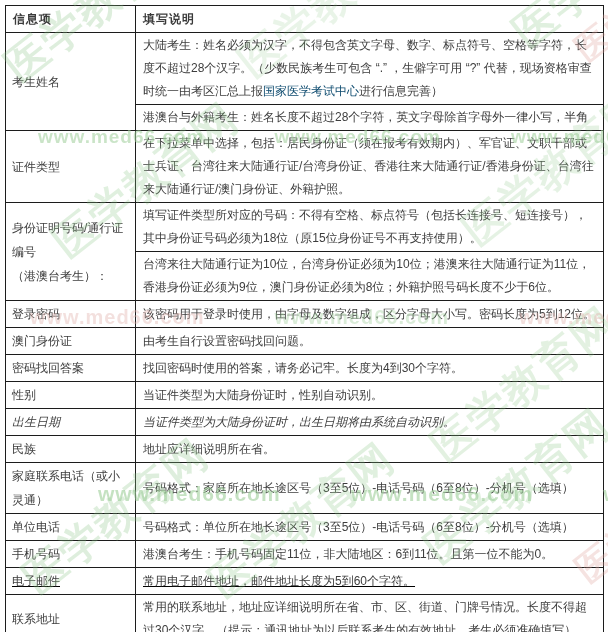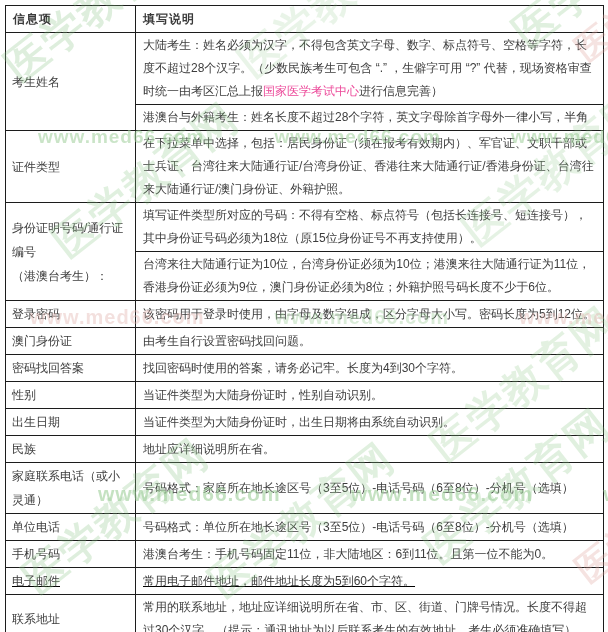--- a/index.html
+++ b/index.html
@@ -7,21 +7,21 @@
        font-family:"Liberation Sans","DejaVu Sans",sans-serif;}
   .page{position:absolute;left:0;top:0;width:608px;height:632px;background:#fff;}
 
   table.info-table{position:absolute;left:5px;top:5px;width:598px;
       border-collapse:collapse;table-layout:fixed;}
   .info-table td{border:1px solid #1c1c1c;padding:1px 7px;vertical-align:middle;
       font-size:12px;color:#3d3d3d;line-height:23px;word-break:break-all;}
   .info-table td.label-cell{line-height:24px;padding-left:6px;}
   .info-table tr.header-row td{text-align:left;color:#3a3a3a;line-height:24px;
       font-weight:bold;letter-spacing:1px;}
-  .info-table a.link{color:#ec4899;text-decoration:none;cursor:pointer;}
+  .info-table a.link{color:#0c4a6e;text-decoration:none;cursor:pointer;}
   .col-item{width:130px;}
   .col-desc{width:468px;}
 
   
   .wm{position:absolute;pointer-events:none;white-space:nowrap;font-weight:bold;z-index:5;}
   .wm-stamp{font-size:42px;transform:rotate(-38deg);transform-origin:left top;
       color:#8cc687;opacity:.30;letter-spacing:2px;}
   .wm-stamp.pink{color:#e3aaa4;opacity:.32;}
   .wm-band{font-size:20px;color:#9fcf9b;opacity:.55;letter-spacing:1px;}
   .wm-band span{margin-right:58px;margin-left:12px;}
@@ -81,21 +81,21 @@
     <tr style="height:26px;">
       <td class="label-cell">密码找回答案</td>
       <td>找回密码时使用的答案，请务必记牢。长度为4到30个字符。</td>
     </tr>
 
     <tr style="height:24px;">
       <td class="label-cell">性别</td>
       <td>当证件类型为大陆身份证时，性别自动识别。</td>
     </tr>
 
-    <tr style="height:24px;">
+    <tr style="height:24px;font-style:italic;">
       <td class="label-cell">出生日期</td>
       <td>当证件类型为大陆身份证时，出生日期将由系统自动识别。</td>
     </tr>
 
     <tr style="height:24px;">
       <td class="label-cell">民族</td>
       <td>地址应详细说明所在省。</td>
     </tr>
 
     <tr style="height:48px;">

